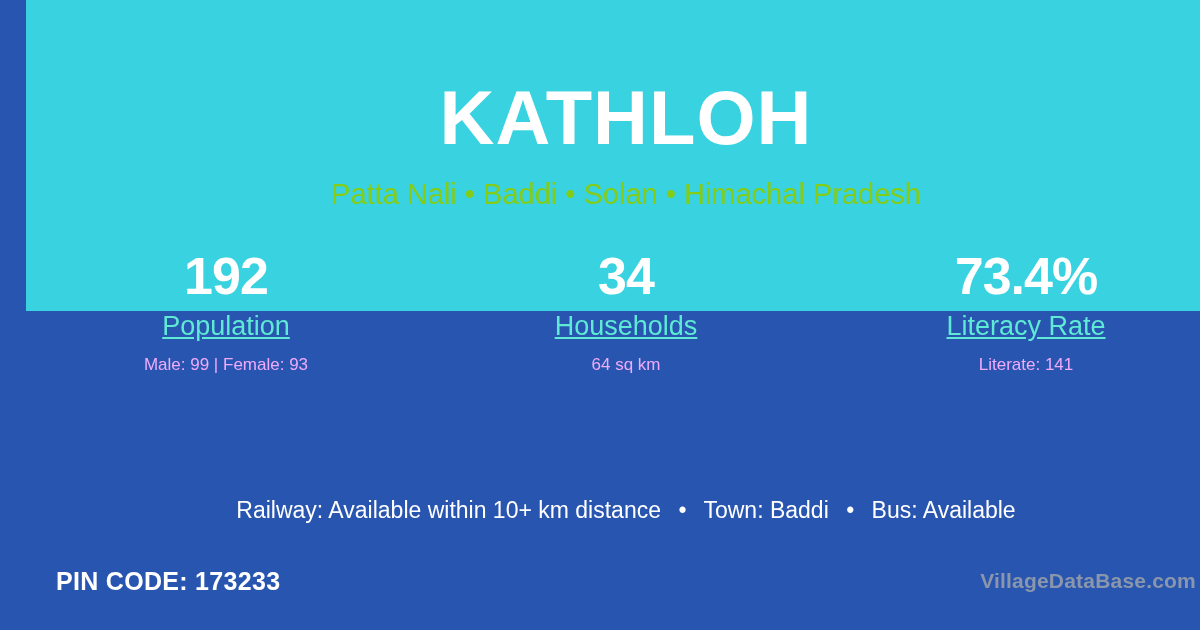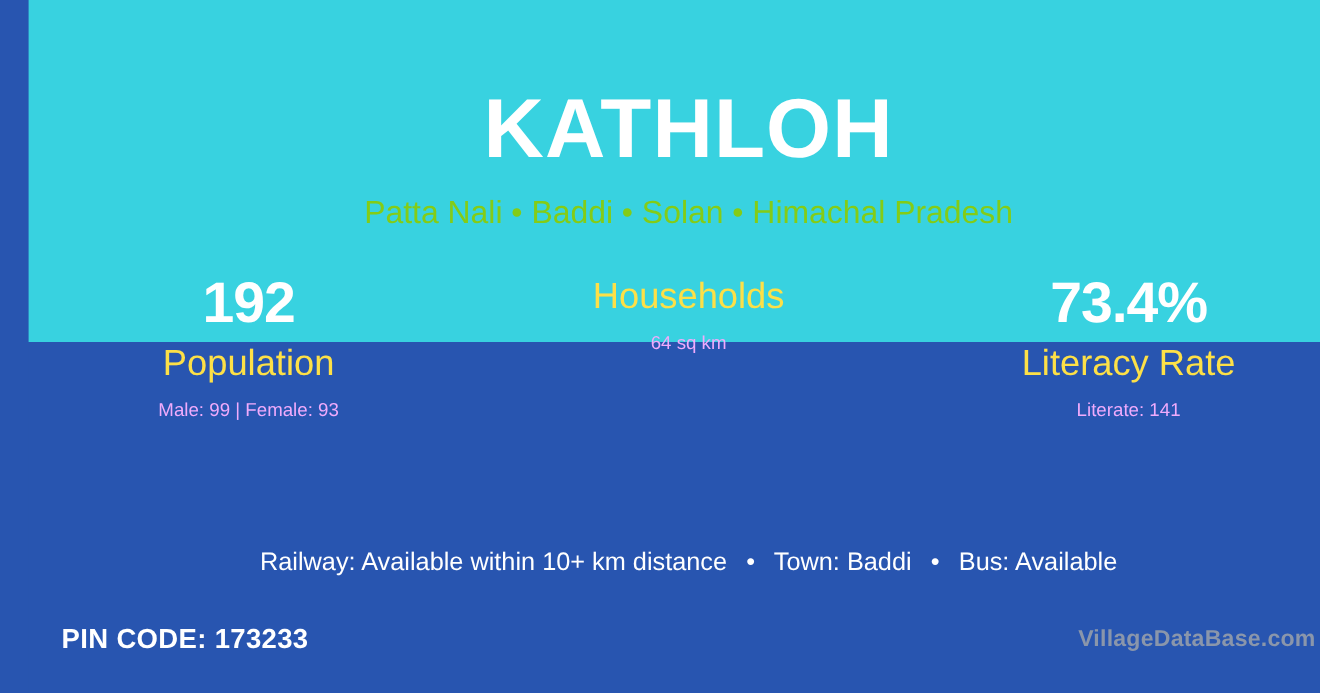--- a/index.html
+++ b/index.html
@@ -61,25 +61,26 @@
     text-align:center;
   }
   .stat-value {
     font-size:52px;
     font-weight:bold;
     color:#FFFFFF;
     line-height:1.18;
     letter-spacing:-1px;
   }
   .stat-label {
-    font-size:33px;
+    font-size:27px;
     font-weight:normal;
-    color:#fde047;
+    color:#5eead4;
     line-height:1.3;
     margin-top:2px;
+    text-decoration:underline;
   }
   .stat-sub {
     font-size:17px;
     font-weight:normal;
     color:#f0abfc;
     line-height:1.4;
     margin-top:9px;
   }
   
   .info-line {
@@ -135,20 +136,21 @@
 
   <div class="stats">
 
     <div class="stat">
       <div class="stat-value">192</div>
       <div class="stat-label">Population</div>
       <div class="stat-sub">Male: 99 | Female: 93</div>
     </div>
 
     <div class="stat">
+      <div class="stat-value">34</div>
       <div class="stat-label">Households</div>
       <div class="stat-sub">64 sq km</div>
     </div>
 
     <div class="stat">
       <div class="stat-value">73.4%</div>
       <div class="stat-label">Literacy Rate</div>
       <div class="stat-sub">Literate: 141</div>
     </div>
 

